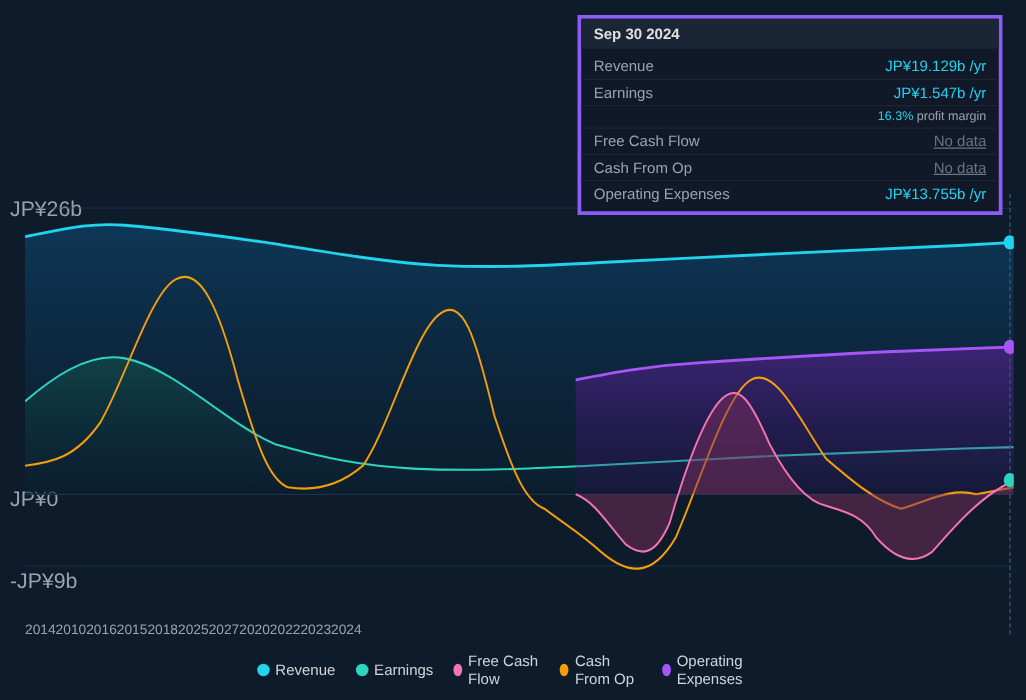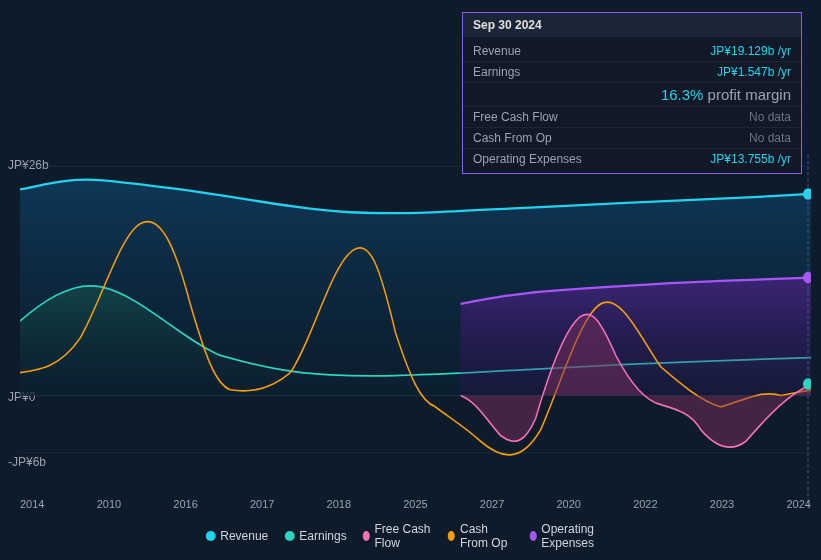--- a/index.html
+++ b/index.html
@@ -19,21 +19,21 @@
       background: #0d1b2a;
     }
 
     
     .info-box {
       position: absolute;
       top: 12px;
       left: 462px;
       width: 340px;
       background: #111827;
-      border: 1px solid #8b5cf6;
+      border: 3px solid #8b5cf6;
       color: #ccc;
       font-size: 12px;
       z-index: 10;
     }
 
     .info-box-header {
       background: #1a2535;
       padding: 5px 10px;
       color: #e0e0e0;
       font-weight: bold;
@@ -56,46 +56,45 @@
       color: #9ca3af;
       flex: 0 0 130px;
     }
 
     .info-value {
       color: #e0e0e0;
       text-align: left;
     }
 
     .info-value.cyan { color: #22d3ee; }
-    .info-value.no-data { color: #6b7280; }
+    .info-value.no-data { color: #6b7280; text-decoration: underline; }
 
     .profit-margin {
       color: #9ca3af;
-      font-size: 15px;
+      font-size: 10px;
     }
     .profit-margin span {
       color: #22d3ee;
     }
 
     
     .y-label {
       position: absolute;
       color: #9ca3af;
-      font-size: 12px;
+      font-size: 17px;
       left: 8px;
     }
 
     
     .x-labels {
       position: absolute;
       bottom: 50px;
       left: 20px;
       right: 10px;
       display: flex;
-      justify-content: space-between;
     }
     .x-label {
       color: #9ca3af;
       font-size: 11px;
     }
 
     
     .legend {
       position: absolute;
       bottom: 10px;
@@ -164,21 +163,21 @@
       </div>
       <div class="info-row">
         <span class="info-label">Operating Expenses</span>
         <span class="info-value cyan">JP¥13.755b /yr</span>
       </div>
     </div>
   </div>
 
   <span class="y-label" style="top: 158px;">JP¥26b</span>
   <span class="y-label" style="top: 390px;">JP¥0</span>
-  <span class="y-label" style="top: 455px;">-JP¥6b</span>
+  <span class="y-label" style="top: 455px;">-JP¥9b</span>
 
   <div class="chart-svg-wrapper">
     <svg viewBox="0 0 790 310" preserveAspectRatio="none" xmlns="http://www.w3.org/2000/svg">
       <defs>
 
         <linearGradient id="revGrad" x1="0" y1="0" x2="0" y2="1">
           <stop offset="0%" stop-color="#0e3a5c" stop-opacity="0.9"></stop>
           <stop offset="100%" stop-color="#0a1f30" stop-opacity="0.5"></stop>
         </linearGradient>
 
@@ -221,21 +220,21 @@
       <circle cx="787" cy="34" r="5" fill="#22d3ee"></circle>
       <circle cx="787" cy="107" r="5" fill="#a855f7"></circle>
       <circle cx="787" cy="200" r="5" fill="#2dd4bf"></circle>
     </svg>
   </div>
 
   <div class="x-labels">
     <span class="x-label">2014</span>
     <span class="x-label">2010</span>
     <span class="x-label">2016</span>
-    <span class="x-label">2017</span>
+    <span class="x-label">2015</span>
     <span class="x-label">2018</span>
     <span class="x-label">2025</span>
     <span class="x-label">2027</span>
     <span class="x-label">2020</span>
     <span class="x-label">2022</span>
     <span class="x-label">2023</span>
     <span class="x-label">2024</span>
   </div>
 
   <div class="legend">

